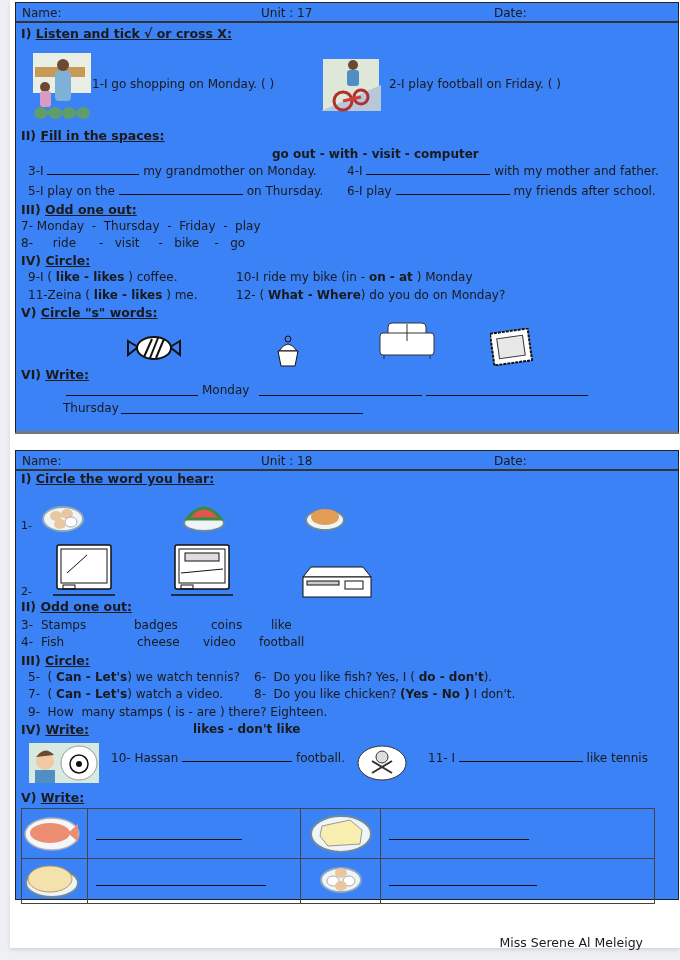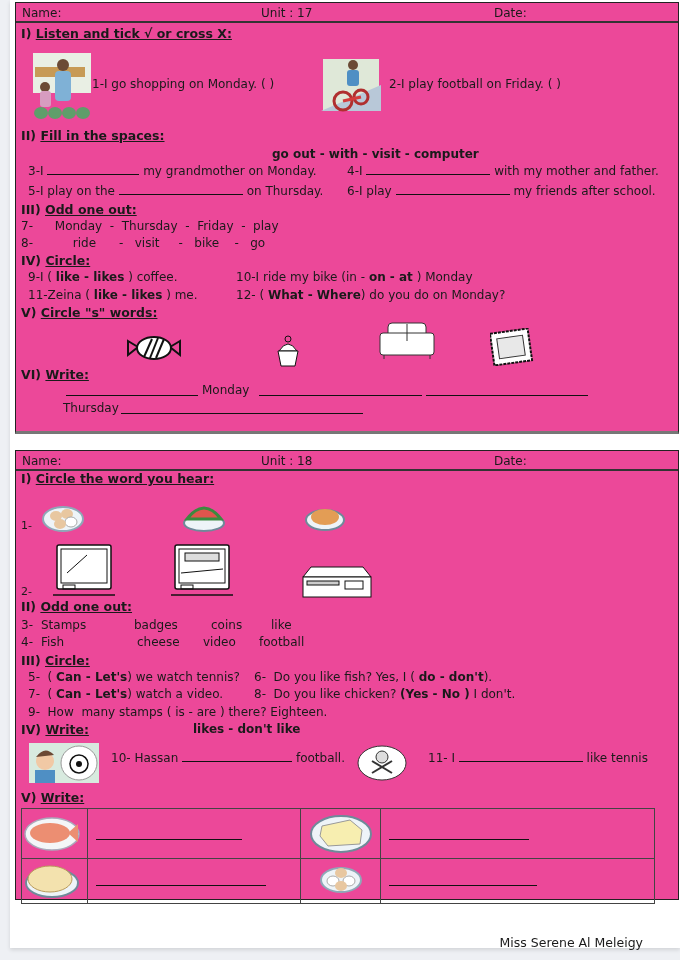--- a/index.html
+++ b/index.html
@@ -13,21 +13,21 @@
   .paper {
     position: absolute;
     left: 10px; top: 0; width: 670px; height: 948px;
     background: #ffffff;
     box-shadow: 0 2px 4px rgba(0,0,0,0.12);
   }
   .sheet {
     position: absolute;
     left: 15px; width: 664px;
     border: 1.5px solid #222;
-    background: #ec4899;
+    background: #3b82f6;
   }
   .sheet1 { top: 2px; height: 432px; border-bottom: 3px solid #777; }
   .sheet2 { top: 450px; height: 450px; }
   .hdr {
     height: 20px; border-bottom: 2px solid #333;
     position: relative; font-size: 12px;
   }
   .hdr span { position: absolute; top: 3px; }
   .abs { position: absolute; white-space: nowrap; font-size: 12px; }
   .sec { font-size: 12.5px; font-weight: bold; }
@@ -105,25 +105,25 @@
     <span class="blank" style="width:114px"></span>
     <span>my friends after school.</span>
   </div>
 
   <div class="abs sec" style="left:5px;top:199px">
     <span>III)</span>
     <u>Odd one out:</u>
   </div>
   <div class="abs" style="left:5px;top:216px">
     <span>7-</span>
-    <span style="margin-left:18px;white-space:pre">Monday  -  Thursday  -  Friday  -  play</span>
+    <span style="white-space:pre">Monday  -  Thursday  -  Friday  -  play</span>
   </div>
   <div class="abs" style="left:5px;top:233px">
     <span>8-</span>
-    <span style="margin-left:36px;white-space:pre">ride      -   visit     -   bike    -   go</span>
+    <span style="margin-left:16px;white-space:pre">ride      -   visit     -   bike    -   go</span>
   </div>
 
   <div class="abs sec" style="left:5px;top:250px">
     <span>IV)</span>
     <u>Circle:</u>
   </div>
   <div class="abs" style="left:12px;top:267px">
     <span>9-I ( </span><b>like - likes</b><span> ) coffee.</span>
   </div>
   <div class="abs" style="left:220px;top:267px">

